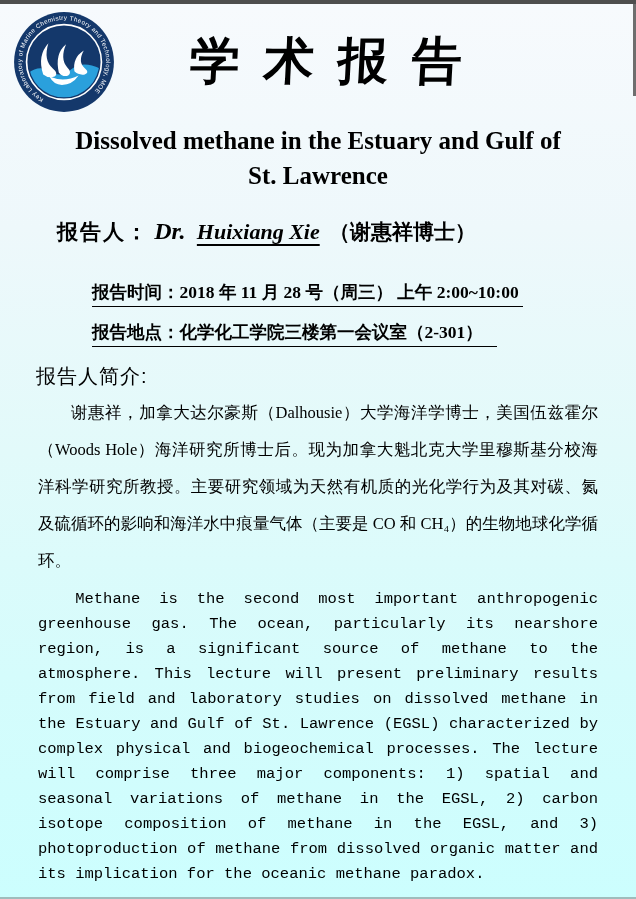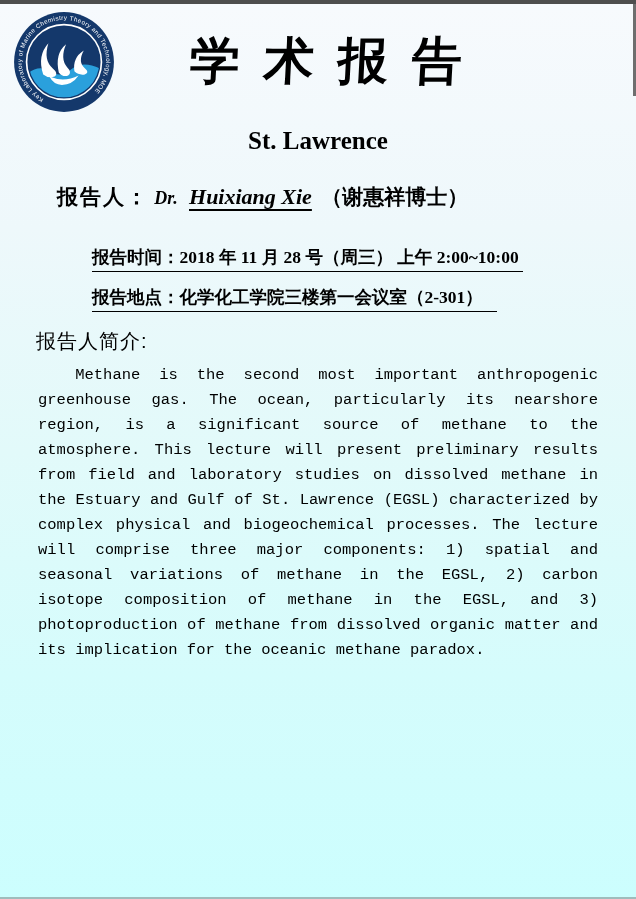--- a/index.html
+++ b/index.html
@@ -33,21 +33,21 @@
     margin:30px 10px 0 10px;
     text-align:center;
     font-size:25px;
     font-weight:bold;
     line-height:35px;
     font-family:"Liberation Serif", serif;
   }
   .speaker-line { margin:25px 0 0 57px; font-size:21px; font-weight:bold; }
   .speaker-line .label { letter-spacing:2px; }
   .name-en { font-style:italic; font-size:22px; margin-right:4px; }
-  .name-prefix { font-style:italic; font-size:18px; margin-right:6px; }
+  .name-prefix { font-style:italic; font-size:24px; margin-right:6px; }
   .squiggle {
     text-decoration-line:underline;
     text-decoration-style:wavy;
     text-decoration-color:#d93025;
     text-decoration-thickness:1px;
     text-underline-offset:5px;
     text-decoration:underline;
   }
   .aff-line { margin:27px 0 0 57px; font-size:21px; font-weight:bold; }
   .aff-line .value { font-style:italic; font-size:22px; }
@@ -106,36 +106,38 @@
       <path d="M36,64 Q50,70 64,63 Q58,72 48,72 Q40,72 36,64 Z" fill="#ffffff"></path>
     </g>
     <text fill="#ffffff" font-size="6" font-family="Liberation Sans, sans-serif" letter-spacing="0.4">
       <textPath href="#ringPath" startOffset="29%">Key Laboratory of Marine Chemistry Theory and Technology, MOE</textPath>
     </text>
   </svg>
 
   <div class="main-title">学术报告</div>
 
   <div class="en-title">
+    <div>Dissolved methane in the Estuary and Gulf of</div>
     <div>St. Lawrence</div>
   </div>
 
   <div class="speaker-line">
     <span class="label">报告人：</span>
     <span class="name-prefix">Dr.</span>
     <span class="name-en squiggle">Huixiang Xie</span>
     <span>（谢惠祥博士）</span>
   </div>
 
 
   <div class="time-line">
     <span class="u-span"><span>报告时间：</span><span>2018 年 11 月 28 号（周三） 上午 2:00~10:00</span></span>
   </div>
 
   <div class="loc-line">
     <span class="u-span"><span>报告地点：</span><span>化学化工学院三楼第一会议室（2-301）</span></span>
   </div>
 
   <div class="section-heading">报告人简介:</div>
+  <div class="bio-text">谢惠祥，加拿大达尔豪斯（Dalhousie）大学海洋学博士，美国伍兹霍尔（Woods Hole）海洋研究所博士后。现为加拿大魁北克大学里穆斯基分校海洋科学研究所教授。主要研究领域为天然有机质的光化学行为及其对碳、氮及硫循环的影响和海洋水中痕量气体（主要是 CO 和 CH₄）的生物地球化学循环。</div>
 
   <div class="abstract-text">Methane is the second most important anthropogenic greenhouse gas. The ocean, particularly its nearshore region, is a significant source of methane to the atmosphere. This lecture will present preliminary results from field and laboratory studies on dissolved methane in the Estuary and Gulf of St. Lawrence (EGSL) characterized by complex physical and biogeochemical processes. The lecture will comprise three major components: 1) spatial and seasonal variations of methane in the EGSL, 2) carbon isotope composition of methane in the EGSL, and 3) photoproduction of methane from dissolved organic matter and its implication for the oceanic methane paradox.</div>
 
 </div>
 
 </body></html>

